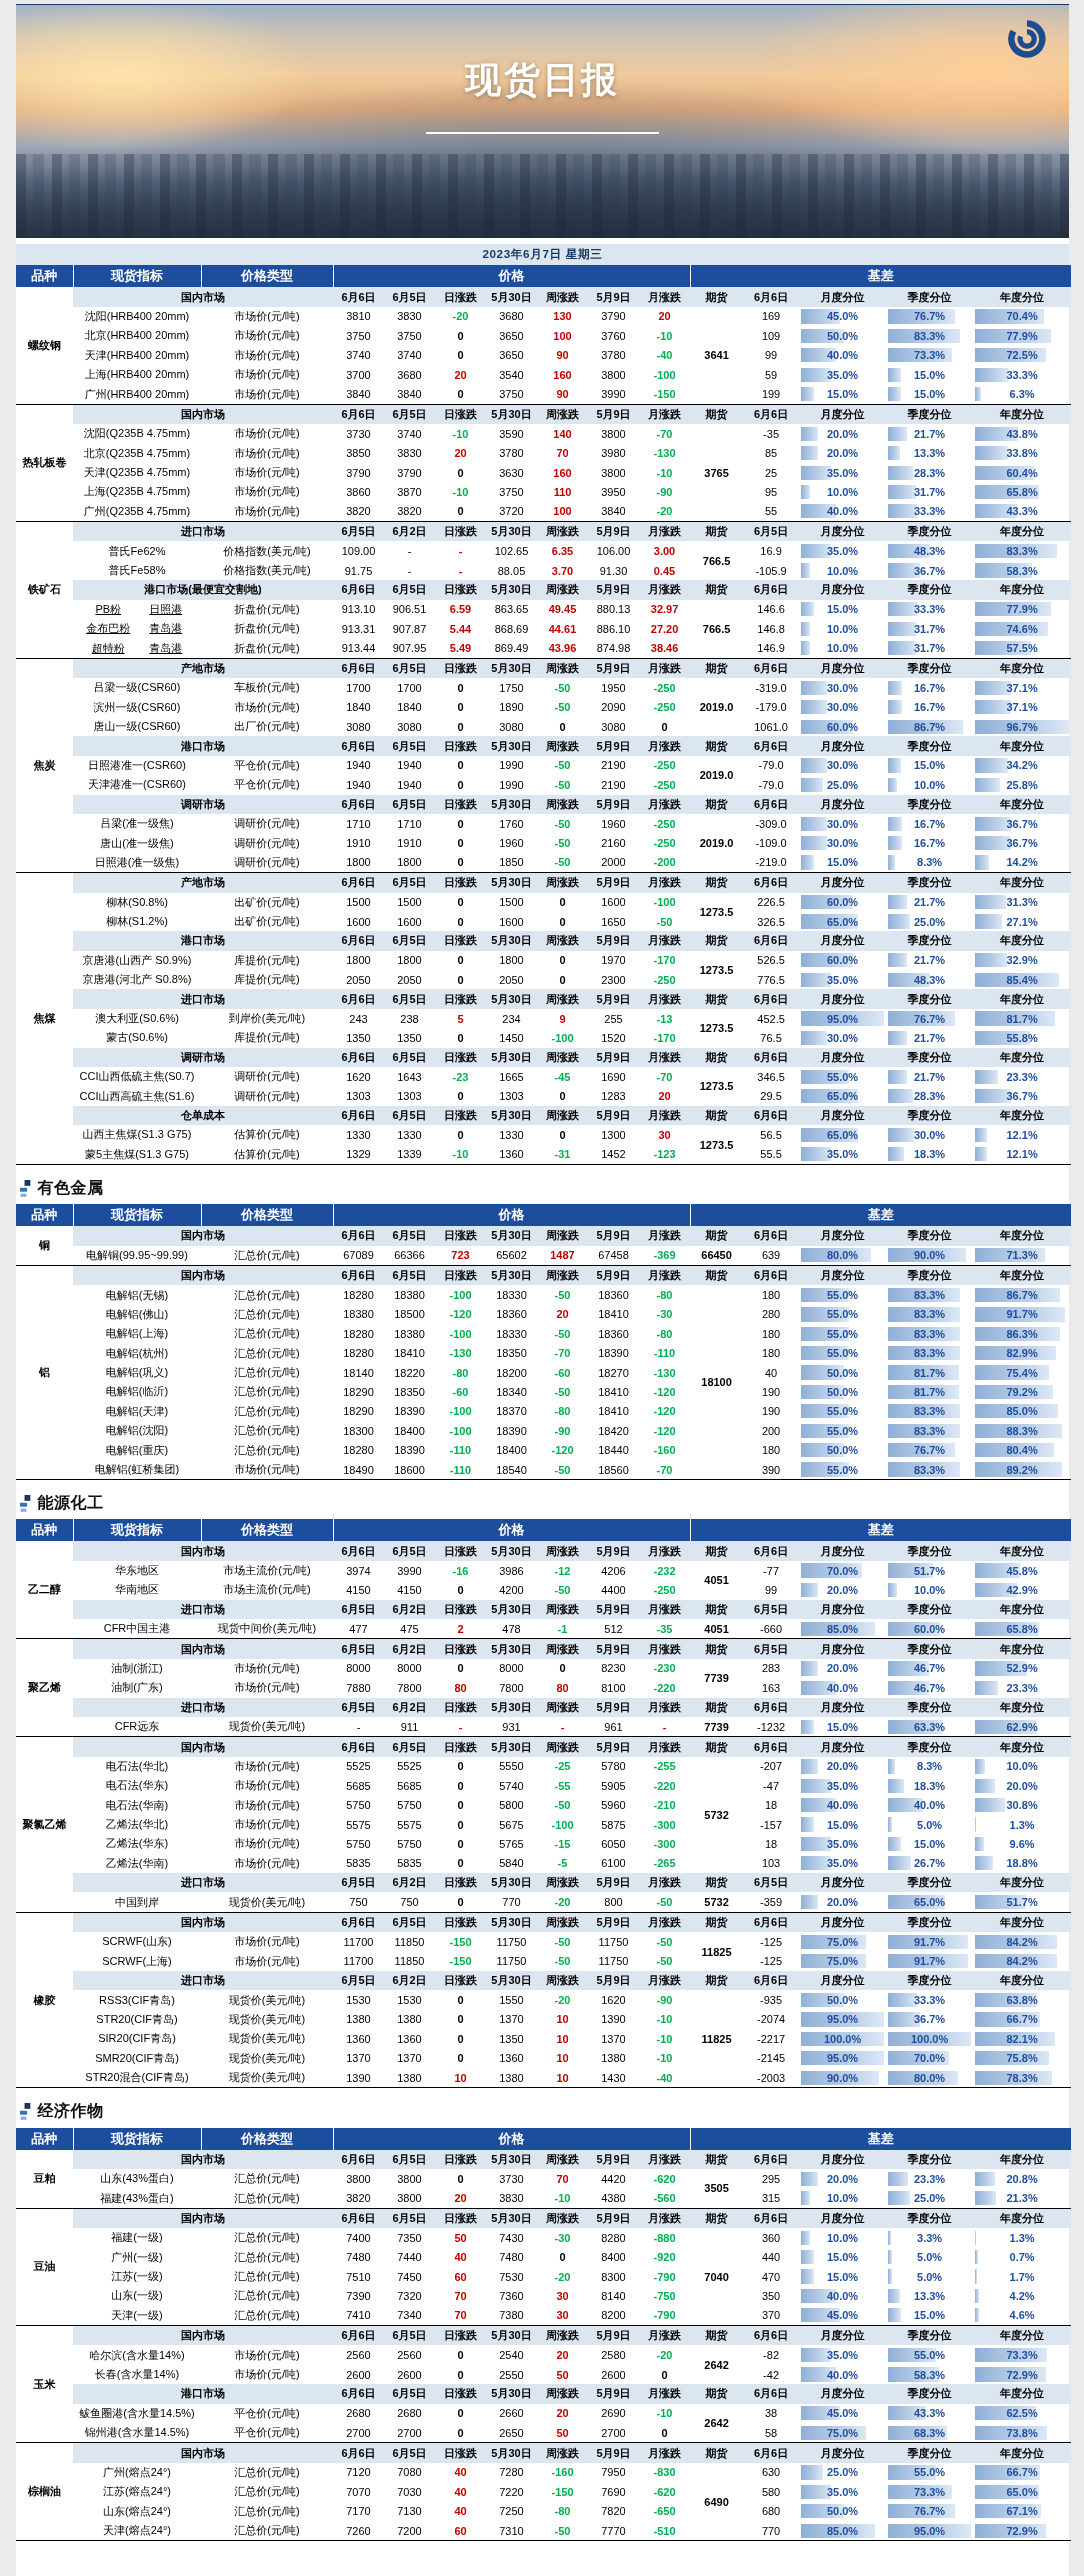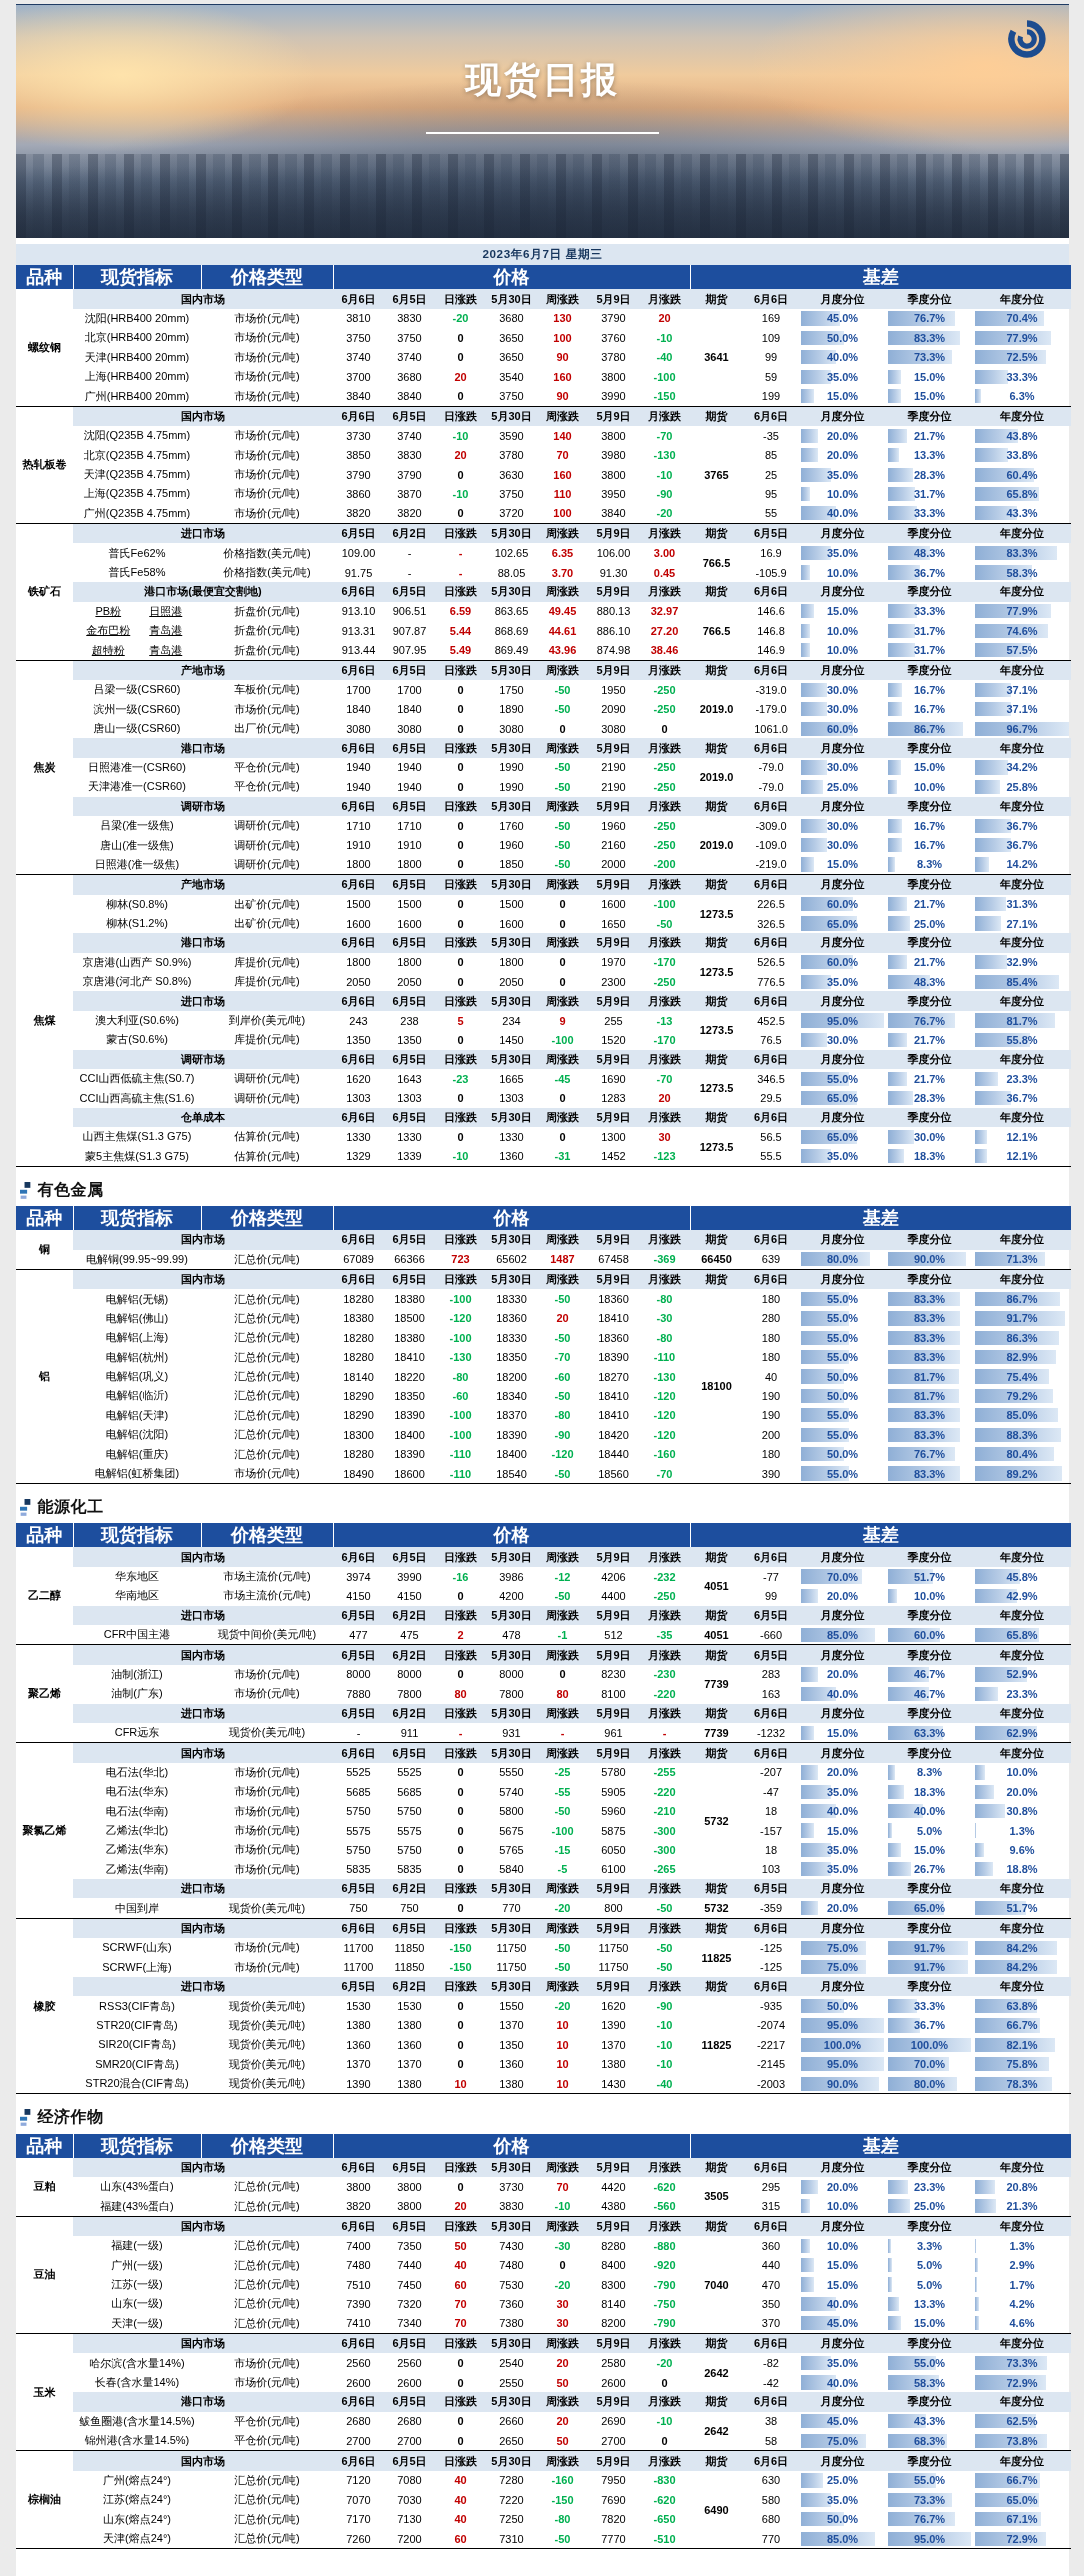--- a/index.html
+++ b/index.html
@@ -26,21 +26,21 @@
   .date-bar{height:21px;margin-top:6.5px;background:#dce6f1;display:flex;align-items:center;justify-content:center;
     color:#17365d;font-size:11.7px;font-weight:bold;letter-spacing:0.6px;}
 
   
   .section-title{display:flex;align-items:center;gap:6.5px;margin:13px 0 5.2px 3.9px;}
   .section-title span{font-size:16px;font-weight:bold;color:#111;letter-spacing:0.6px;}
 
   
   table.report{width:1053px;border-collapse:collapse;table-layout:fixed;margin-bottom:1.3px;}
   table.report td,table.report th{text-align:center;vertical-align:middle;overflow:hidden;white-space:nowrap;padding:0 1.3px;}
-  table.report thead th{background:#1d4e9e;color:#fff;font-size:18px;font-weight:bold;height:22px;border-right:1.3px solid #fff;}
+  table.report thead th{background:#1d4e9e;color:#fff;font-size:13px;font-weight:bold;height:22px;border-right:1.3px solid #fff;}
   table.report thead th:last-child{border-right:none;}
   tbody.vgroup{border-bottom:1.3px solid #000;}
   tr.sub td{background:#dce6f1;color:#1f3864;font-weight:bold;font-size:10.7px;height:18px;}
   tr.sub td.variety{background:#fff;}
   td.variety{font-size:12.3px;color:#000;font-weight:normal;background:#fff;}
   table.report td{height:19.4px;font-size:11px;color:#000;}
   td.ind,td.ptype{font-size:11px;}
   td.ind.split{padding:0 6.5px;}
   td.ind.split span{display:inline-block;width:50%;text-decoration:underline;}
   td.val{color:#000;}
@@ -1659,21 +1659,21 @@
             <td class="val">7440</td>
             <td class="chg pos">40</td>
             <td class="val">7480</td>
             <td class="chg zero">0</td>
             <td class="val">8400</td>
             <td class="chg neg">-920</td>
             <td class="fut"></td>
             <td class="val">440</td>
             <td class="pct"><div class="bar" style="width: 15%;"></div><span>15.0%</span></td>
             <td class="pct"><div class="bar" style="width: 5%;"></div><span>5.0%</span></td>
-            <td class="pct"><div class="bar" style="width: 2.9%;"></div><span>2.9%</span></td>
+            <td class="pct"><div class="bar" style="width: 2.9%;"></div><span>0.7%</span></td>
           </tr>
           <tr>
             <td class="ind">江苏(一级)</td>
             <td class="ptype">汇总价(元/吨)</td>
             <td class="val">7510</td>
             <td class="val">7450</td>
             <td class="chg pos">60</td>
             <td class="val">7530</td>
             <td class="chg neg">-20</td>
             <td class="val">8300</td>

